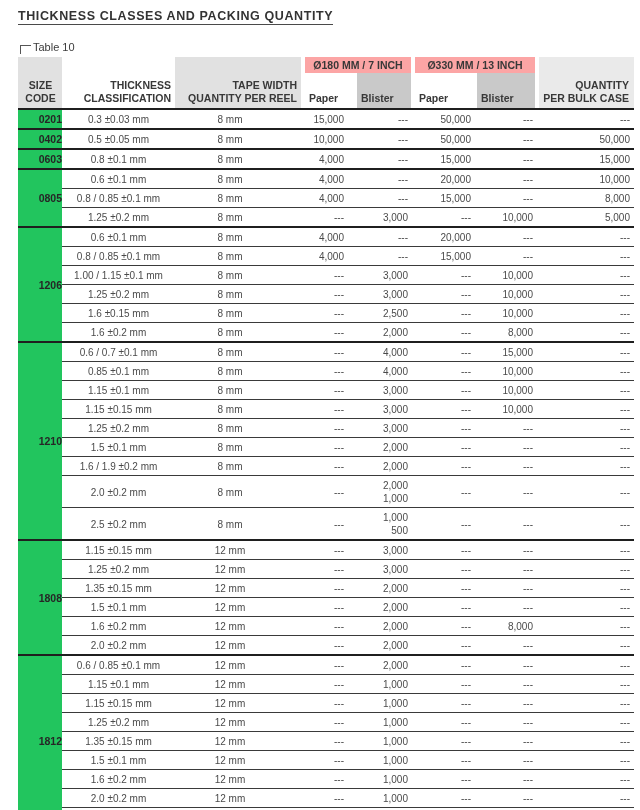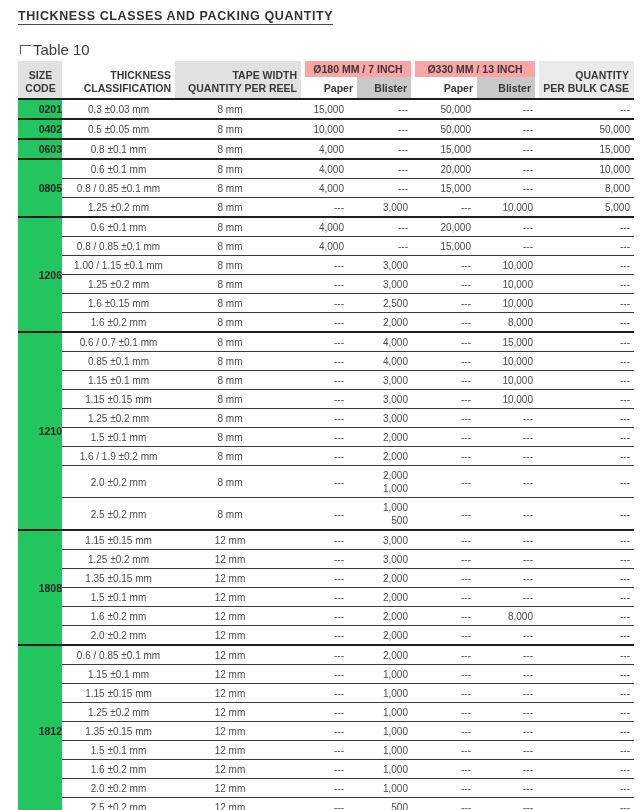--- a/index.html
+++ b/index.html
@@ -9,42 +9,42 @@
     -webkit-font-smoothing:antialiased;
   }
   .page{padding:6px 6px 0 18px;}
   .doc-title{
     display:inline-block;
     font-size:12.5px;font-weight:bold;letter-spacing:.6px;
     color:#333;border-bottom:1.5px solid #4a4a4a;padding-bottom:1px;
     margin-top:2px;
   }
   .table-label{
-    margin:16px 0 3px 2px;font-size:15px;color:#3c3c3c;
+    margin:16px 0 3px 2px;font-size:11px;color:#3c3c3c;
     display:flex;align-items:flex-start;
   }
   .bracket{
     display:inline-block;width:10px;height:8px;
     border-left:1px solid #555;border-top:1px solid #555;
     margin:4px 2px 0 0;
   }
   table{
     border-collapse:separate;border-spacing:0;table-layout:fixed;
     width:616px;
   }
   th,td{white-space:pre-line;overflow:hidden;}
   thead th{
     font-size:10.5px;font-weight:bold;color:#383838;
     line-height:13px;vertical-align:bottom;padding:2px 4px 3px 4px;
   }
   .h-size{background:#e1e1e1;text-align:center;padding-left:5px;}
   .h-thick{background:#ffffff;text-align:right;}
   .h-tape{background:#e1e1e1;text-align:right;border-right:4px solid #fff;}
   .h-group{background:#fca5a5;text-align:center;border-right:4px solid #fff;padding-bottom:1px;}
-  .h-sub{height:16px;text-align:right;padding-top:2px;}
+  .h-sub{height:16px;text-align:left;padding-top:16px;}
   .h-paper{background:#ffffff;}
   .h-blister{background:#c9c9c9;border-right:4px solid #fff;}
   .h-bulk{background:#eaeaea;text-align:right;padding-right:5px;}
   tbody td{
     font-size:10px;color:#4a4a4a;line-height:13px;
     padding:3px 0 2px 0;
   }
   td.size{
     background:#22c55e;font-weight:bold;color:#262626;font-size:10.5px;
     text-align:right;padding-left:5px;vertical-align:middle;

